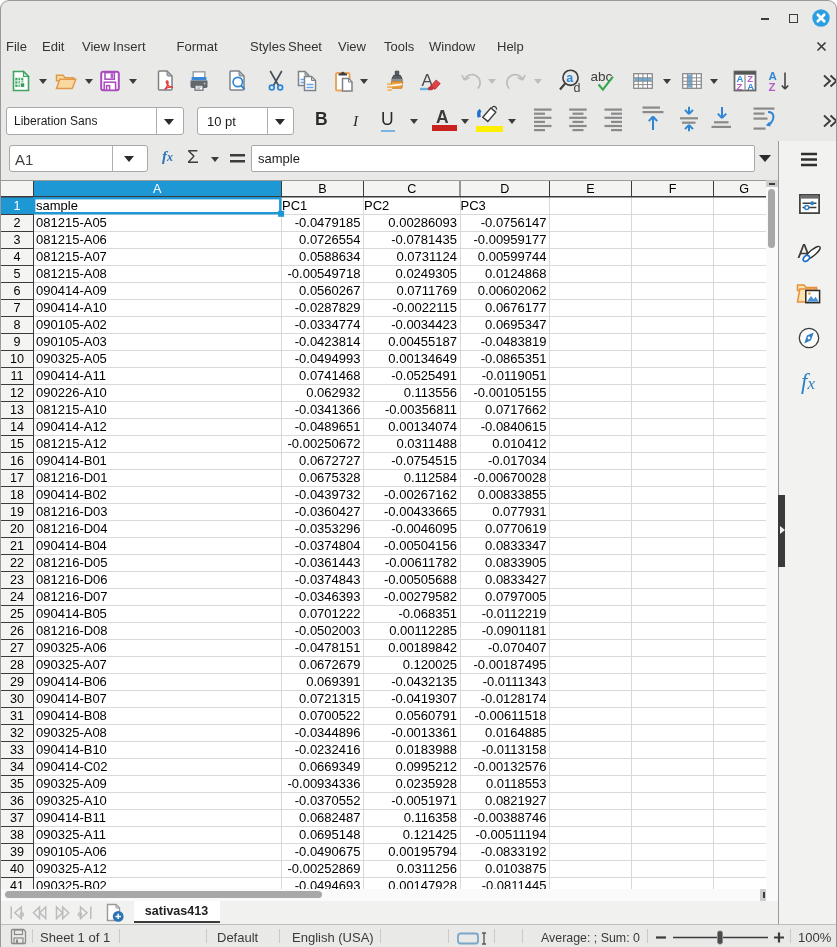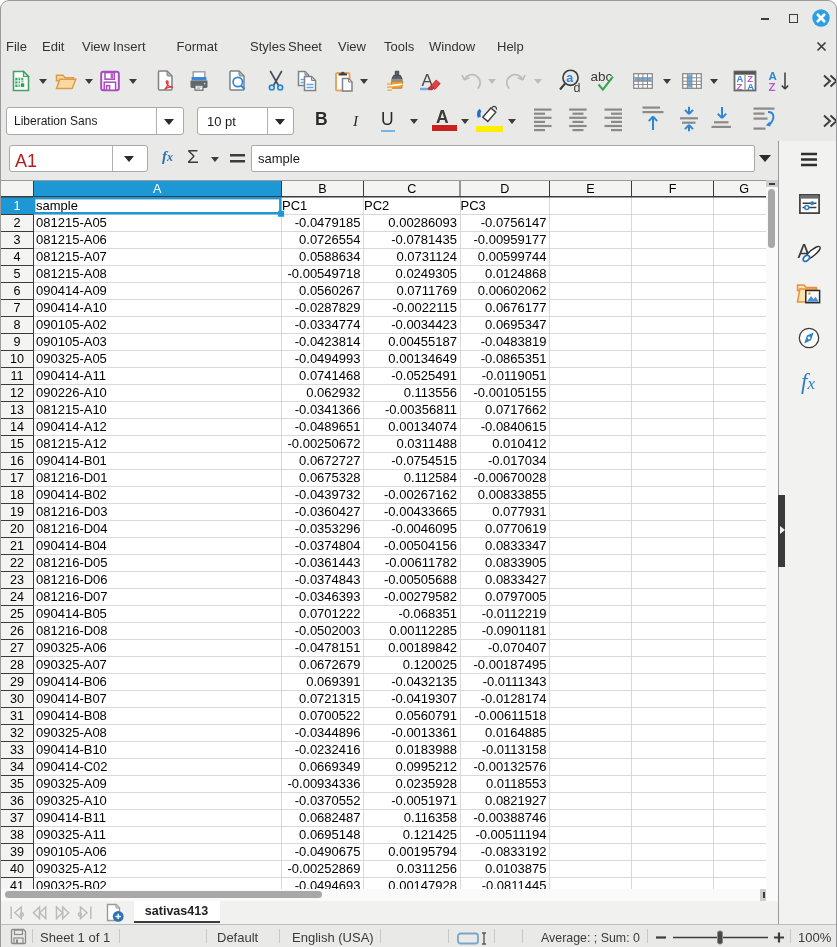--- a/index.html
+++ b/index.html
@@ -239,21 +239,21 @@
       <rect x="0.5" y="6.5" width="11.0" height="2.2" fill="#8a8a8a"></rect>
       <rect x="0.5" y="11.5" width="14.0" height="2.2" fill="#8a8a8a"></rect>
       <rect x="0.5" y="21.5" width="12.0" height="2.2" fill="#8a8a8a"></rect>
       <path d="M15 6 c4.4 0 5.4 1.8 5.4 4.6 0 3.4-2 6.4-4.6 8.4" fill="none" stroke="#2f87d4" stroke-width="2"></path>
       <path d="M17.6 20.4 L12.8 19.4 16.4 15.6 Z" fill="#2f87d4"></path>
     </svg>
 <svg style="position:absolute;left:820.5px;top:111.0px" width="17" height="18" viewBox="0 0 17 18">
       <path d="M2 3.5 L8 9 2 14.5 M8.5 3.5 L14.5 9 8.5 14.5" fill="none" stroke="#3c3c3c" stroke-width="1.9"></path>
     </svg>
 <div class="abs" style="left:8px;top:144px;width:139px;height:27px;background:#fff;border:1px solid #a9a9a9;border-radius:3px"></div>
-<div class="abs" style="left:14px;top:150px;font-size:18px;color:#b91c1c">A1</div>
+<div class="abs" style="left:14px;top:150px;font-size:15px;color:#404040">A1</div>
 <div class="abs" style="left:111px;top:145px;width:1px;height:25px;background:#b0b0b0"></div>
 <div style="position:absolute;left:123px;top:155px;width:0;height:0;border-left:5.5px solid transparent;border-right:5.5px solid transparent;border-top:6.5px solid #2b2b2b"></div>
 <div class="abs" style="left:161px;top:147px;font-size:15px;font-style:italic;font-family:'Liberation Serif',serif;color:#2d74b5;font-weight:bold">f<span style="font-size:12px">x</span></div>
 <div class="abs" style="left:186px;top:145px;font-size:19px;color:#3c3c3c">Σ</div>
 <div style="position:absolute;left:209.5px;top:156.0px;width:0;height:0;border-left:4.5px solid transparent;border-right:4.5px solid transparent;border-top:5px solid #3c3c3c"></div>
 <svg class="abs" style="left:229px;top:152px" width="15" height="11" viewBox="0 0 15 11">
       <path d="M0 2.2 h15 M0 8.2 h15" stroke="#3c3c3c" stroke-width="2.6"></path>
     </svg>
 <div class="abs" style="left:250px;top:144px;width:504px;height:27px;background:#fff;border:1px solid #a9a9a9;border-radius:2px"></div>
 <div class="abs" style="left:257px;top:150px;font-size:13px;color:#1a1a1a">sample</div>

